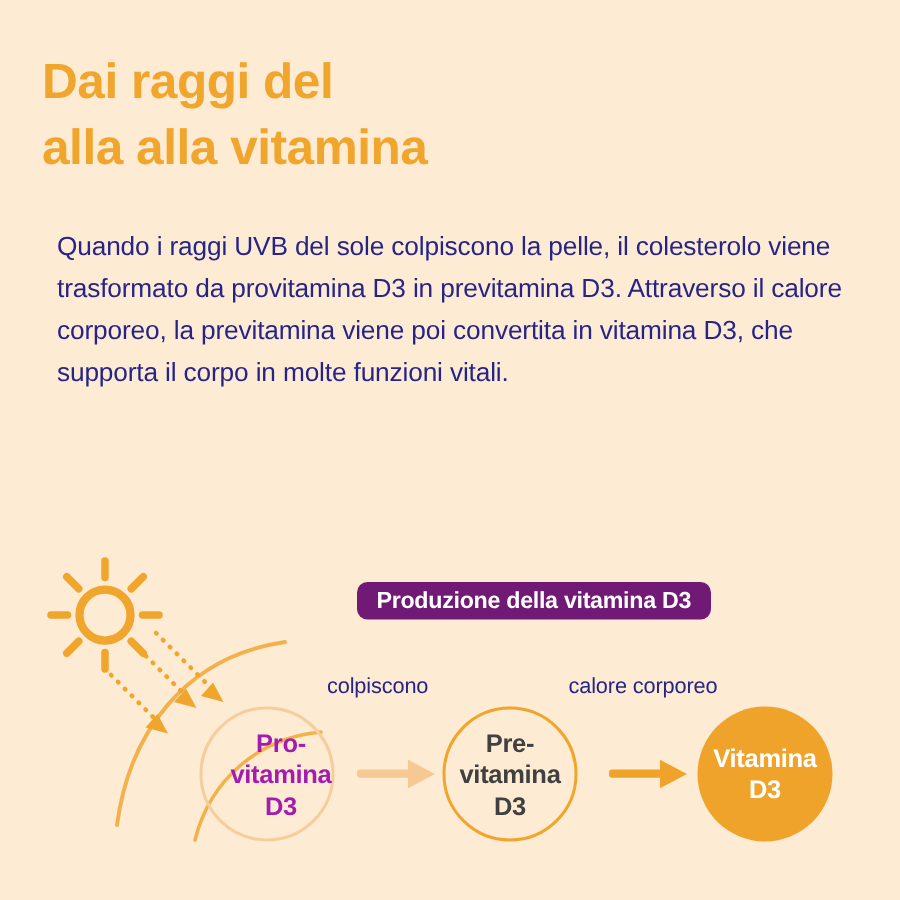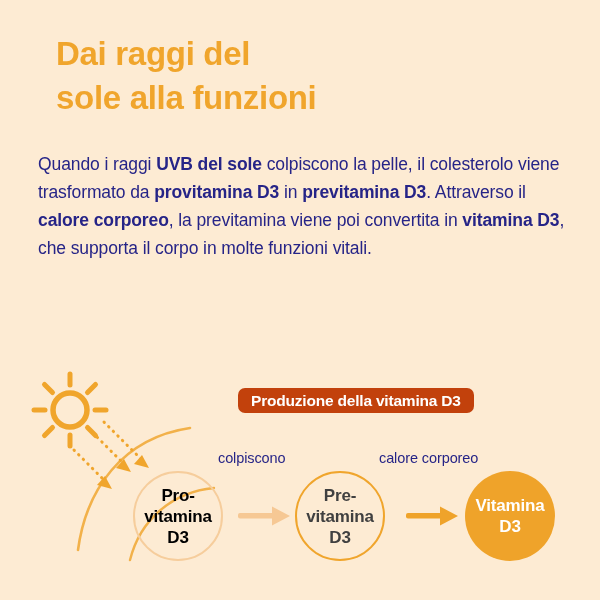--- a/index.html
+++ b/index.html
@@ -17,21 +17,21 @@
   #infographic {
     position: relative;
     width: 600px;
     height: 600px;
     background: #fdebd3;
   }
 
   
   .headline {
     position: absolute;
-    left: 56px;
+    left: 28px;
     top: 32px;
     width: 520px;
     color: #f0a52c;
     font-size: 33px;
     line-height: 44px;
     font-weight: bold;
     letter-spacing: -0.3px;
   }
   .headline .hl-line {
     display: block;
@@ -43,21 +43,21 @@
     position: absolute;
     left: 38px;
     top: 150px;
     width: 530px;
     color: #262487;
     font-size: 17.5px;
     line-height: 28px;
     letter-spacing: -0.1px;
   }
   .body-copy b {
-    font-weight: bold;
+    font-weight: normal;
   }
 
   
   .diagram {
     position: absolute;
     left: 0;
     top: 360px;
     width: 600px;
     height: 240px;
   }
@@ -65,21 +65,21 @@
     display: block;
   }
 
   .badge {
     position: absolute;
     left: 238px;
     top: 28px;
     height: 25px;
     padding: 0 13px;
     border-radius: 7px;
-    background: #c2410c;
+    background: #701a75;
     color: #ffffff;
     font-size: 15.5px;
     font-weight: bold;
     line-height: 25px;
     white-space: nowrap;
     letter-spacing: -0.2px;
     text-align: right;
   }
 
   .arrow-label {
@@ -108,21 +108,22 @@
     letter-spacing: -0.2px;
     box-sizing: border-box;
   }
   .node .node-text { display: block; }
 
   .node-pro {
     left: 133px;
     top: 111px;
     border: 2px solid #f7ceа0;
     border: 2px solid #f6cd9c;
-    color: #000000;
+    color: #a21caf;
+    justify-content: flex-end;
   }
   .node-pre {
     left: 295px;
     top: 111px;
     border: 2.5px solid #f0a52c;
     color: #404040;
   }
   .node-vit {
     left: 465px;
     top: 111px;
@@ -131,21 +132,21 @@
     border: none;
   }
 </style>
 </head>
 <body>
 
 <div id="infographic">
 
   <div class="headline">
     <span class="hl-line">Dai raggi del</span>
-    <span class="hl-line">sole alla funzioni</span>
+    <span class="hl-line">alla alla vitamina</span>
   </div>
 
   <div class="body-copy" id="body-copy"><span>Quando i raggi </span><b>UVB del sole</b><span> colpiscono la pelle, il colesterolo viene trasformato da </span><b>provitamina D3</b><span> in </span><b>previtamina D3</b><span>. Attraverso il </span><b>calore corporeo</b><span>, la previtamina viene poi convertita in </span><b>vitamina D3</b><span>, che supporta il corpo in molte funzioni vitali.</span></div>
 
   <div class="diagram">
 
     <svg width="600" height="240" viewBox="0 0 600 240">
 
       <g stroke="#f0a52c" stroke-width="5" stroke-linecap="round" fill="none">
         <circle cx="70" cy="50" r="17" stroke-width="5.5"></circle>

